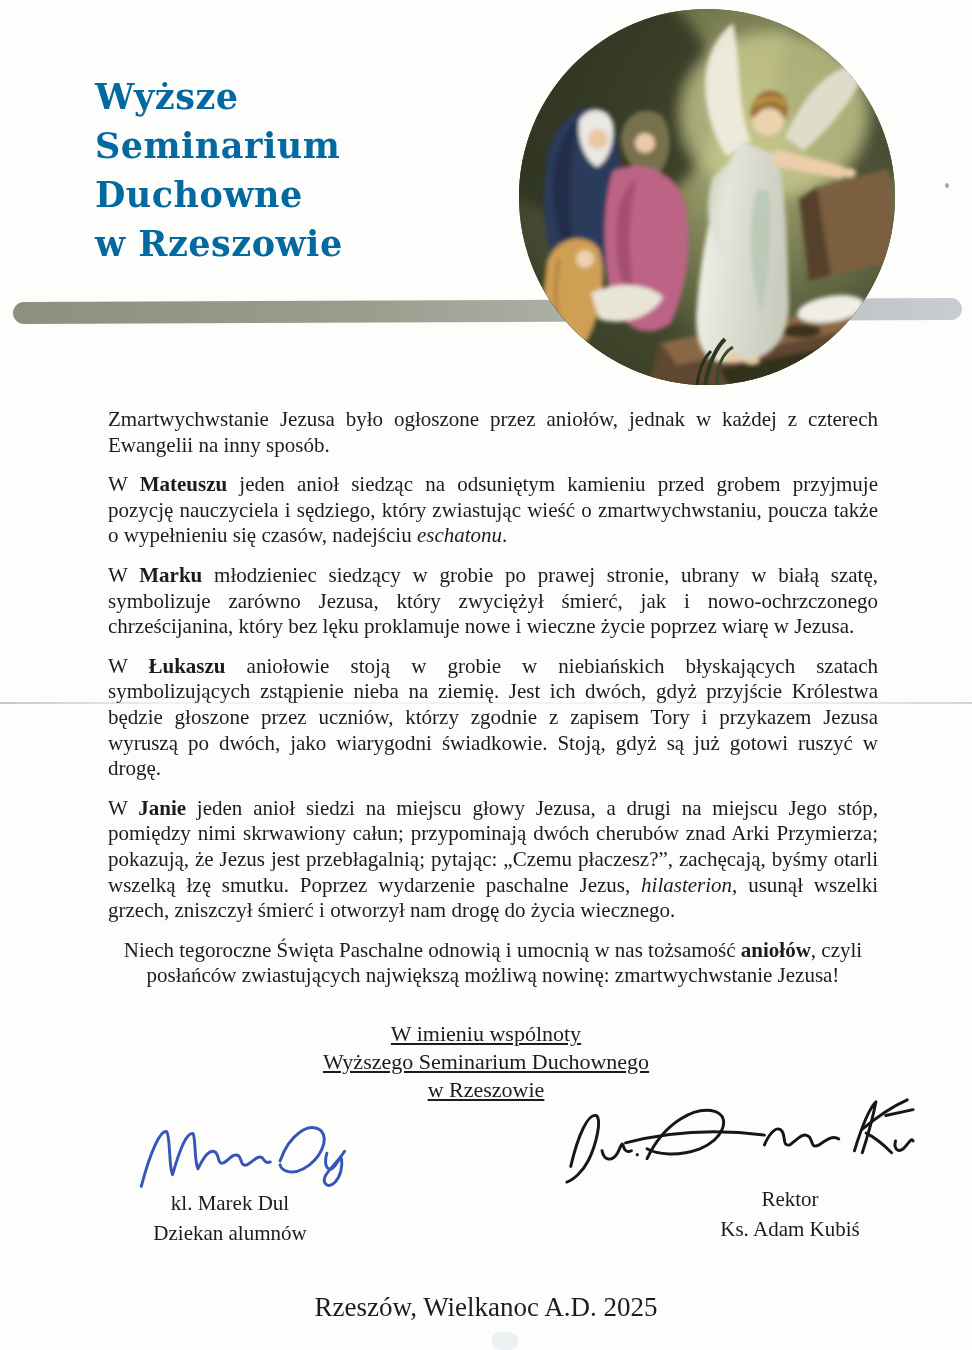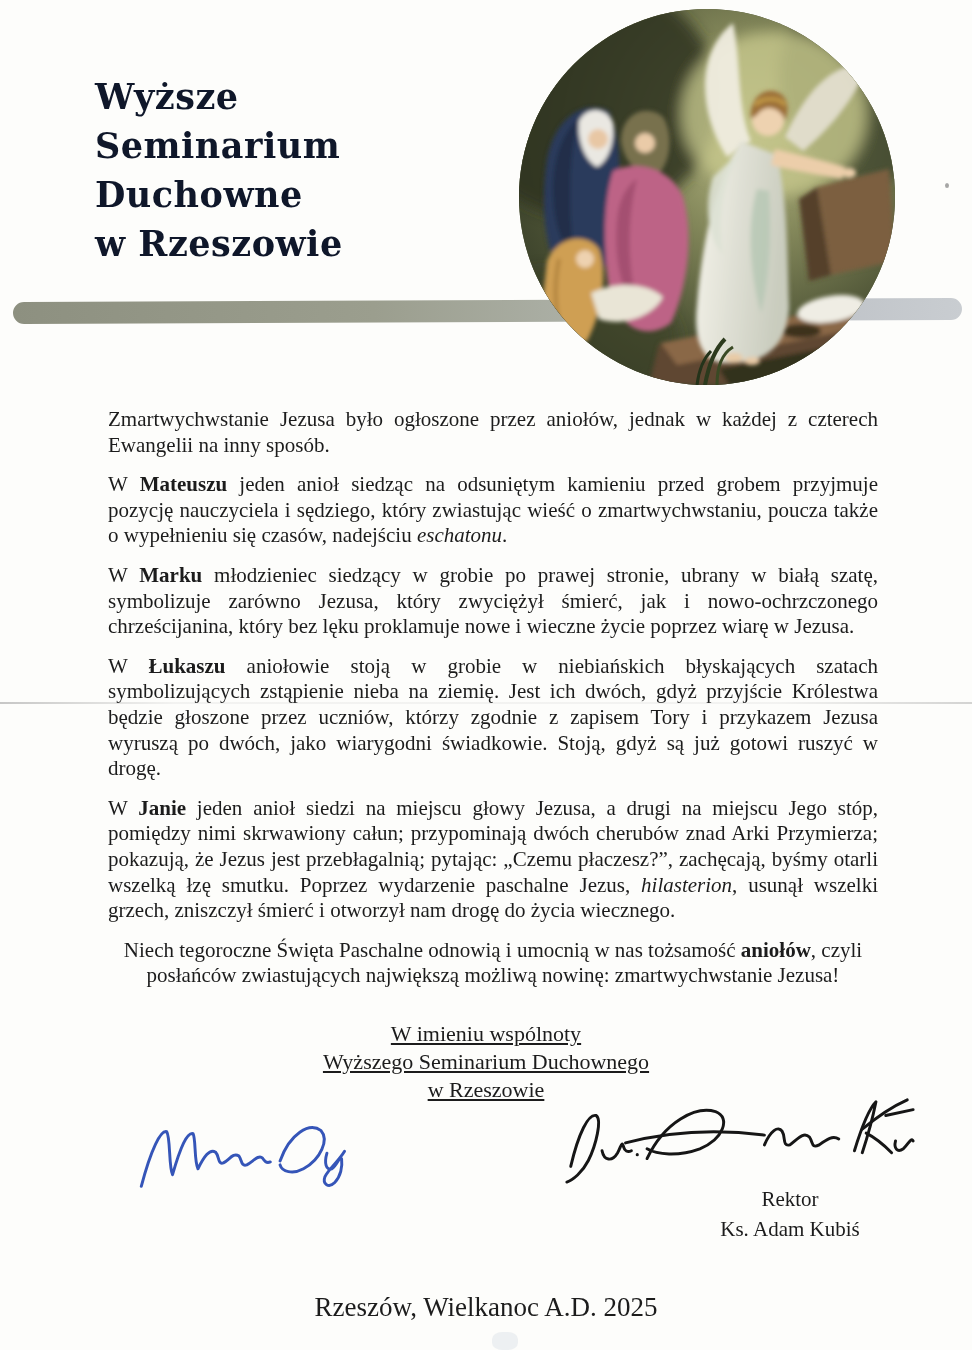--- a/index.html
+++ b/index.html
@@ -6,21 +6,21 @@
   .page{
     position:relative;width:972px;height:1350px;margin:0 auto;
     background:#fdfdfb;overflow:hidden;
     font-family:"Liberation Serif", serif;color:#1c1c1c;
   }
   
   .logo{
     position:absolute;left:95px;top:72px;
     font-family:"DejaVu Serif", serif;font-weight:700;
     font-size:35px;line-height:49px;letter-spacing:.5px;
-    color:#0f172a;
+    color:#0369a1;
   }
   .accent-bar{
     position:absolute;left:13px;top:300px;width:949px;height:22px;
     border-radius:12px;
     background:linear-gradient(90deg,#8d9080 0%,#9b9e8e 38%,#aeb2a9 62%,#bdc1c6 82%,#c9cdd1 100%);
     transform:rotate(-.25deg);
   }
   .emblem{
     position:absolute;left:519px;top:9px;width:376px;height:376px;
     border-radius:50%;overflow:hidden;background:#4e5436;
@@ -163,20 +163,24 @@
 
   <div class="sig-script" style="left:130px;top:1116px;width:218px;height:86px;">
     <svg viewBox="0 0 220 88">
       <g fill="none" stroke="#3555b8" stroke-width="3" stroke-linecap="round" stroke-linejoin="round">
         <path d="M10,72 C20,34 30,14 36,16 C40,22 38,52 42,60 C50,32 57,16 63,18 C66,24 64,46 68,54 C74,42 80,33 86,37 C90,41 88,50 94,48 C100,45 104,37 110,41 C113,45 112,52 118,50 C124,47 130,39 134,43 C136,46 138,49 142,47"></path>
         <path d="M152,46 C162,18 182,6 194,15 C202,24 194,44 176,54 C165,60 154,57 152,50"></path>
         <path d="M200,38 C197,48 199,56 205,54 C211,50 213,40 215,44 C216,52 214,62 208,68 C202,74 195,70 198,62 C202,54 212,46 218,36"></path>
       </g>
     </svg>
   </div>
+  <div class="sig-caption" style="left:115px;top:1188px;width:230px;">
+    <div>kl. Marek Dul</div>
+    <div>Dziekan alumnów</div>
+  </div>
 
   <div class="sig-script" style="left:560px;top:1094px;width:358px;height:90px;">
     <svg viewBox="0 0 360 92">
       <g fill="none" stroke="#161616" stroke-width="3" stroke-linecap="round" stroke-linejoin="round">
         <path d="M8,74 C16,40 26,20 34,22 C40,26 34,52 26,68 C20,80 10,88 4,90"></path>
         <path d="M40,58 C42,68 50,70 56,60 C60,52 60,48 62,54 C63,58 66,60 70,58"></path>
         <circle cx="76" cy="62" r="1.6" fill="#161616" stroke="none"></circle>
         <path d="M86,66 C104,28 136,12 156,18 C172,24 164,46 140,56 C118,64 96,62 86,56"></path>
         <path d="M64,50 C110,38 160,36 206,42"></path>
         <path d="M206,52 C212,38 220,32 224,38 C228,44 224,54 232,52 C240,46 246,38 252,44 C256,50 254,56 262,52 C270,46 276,42 282,46"></path>

